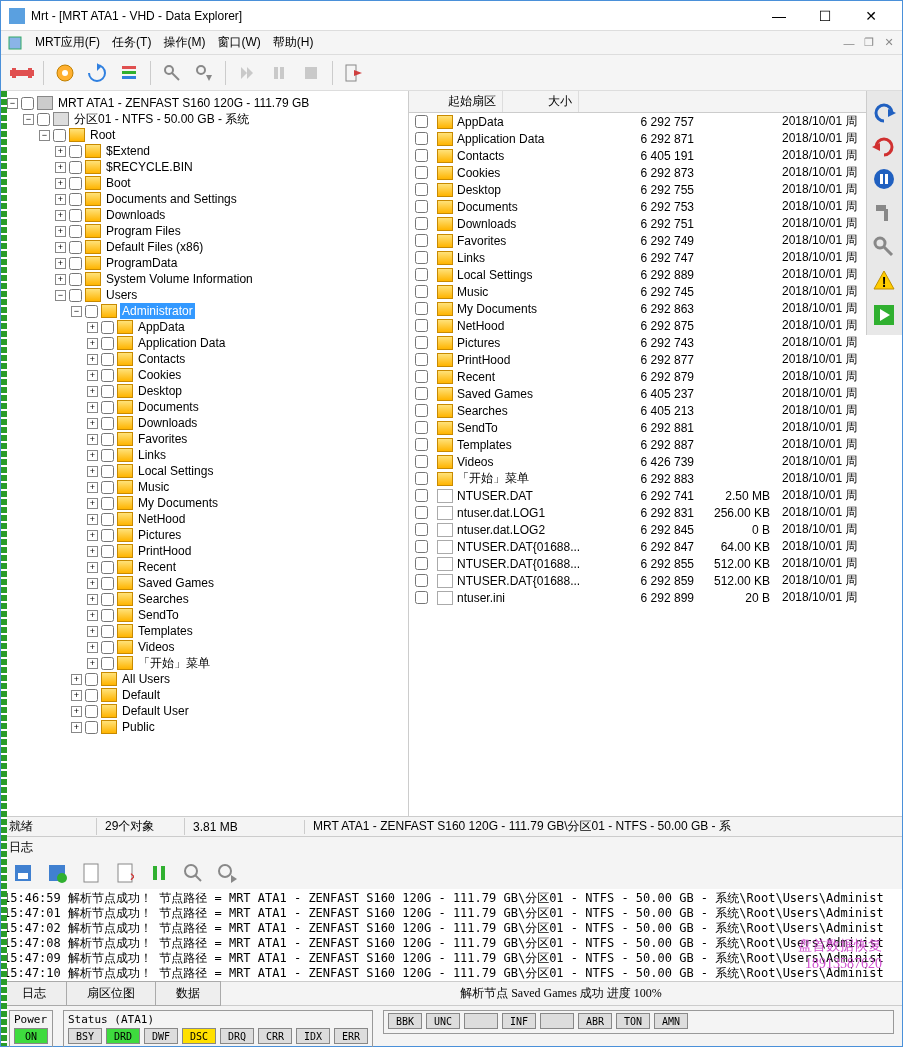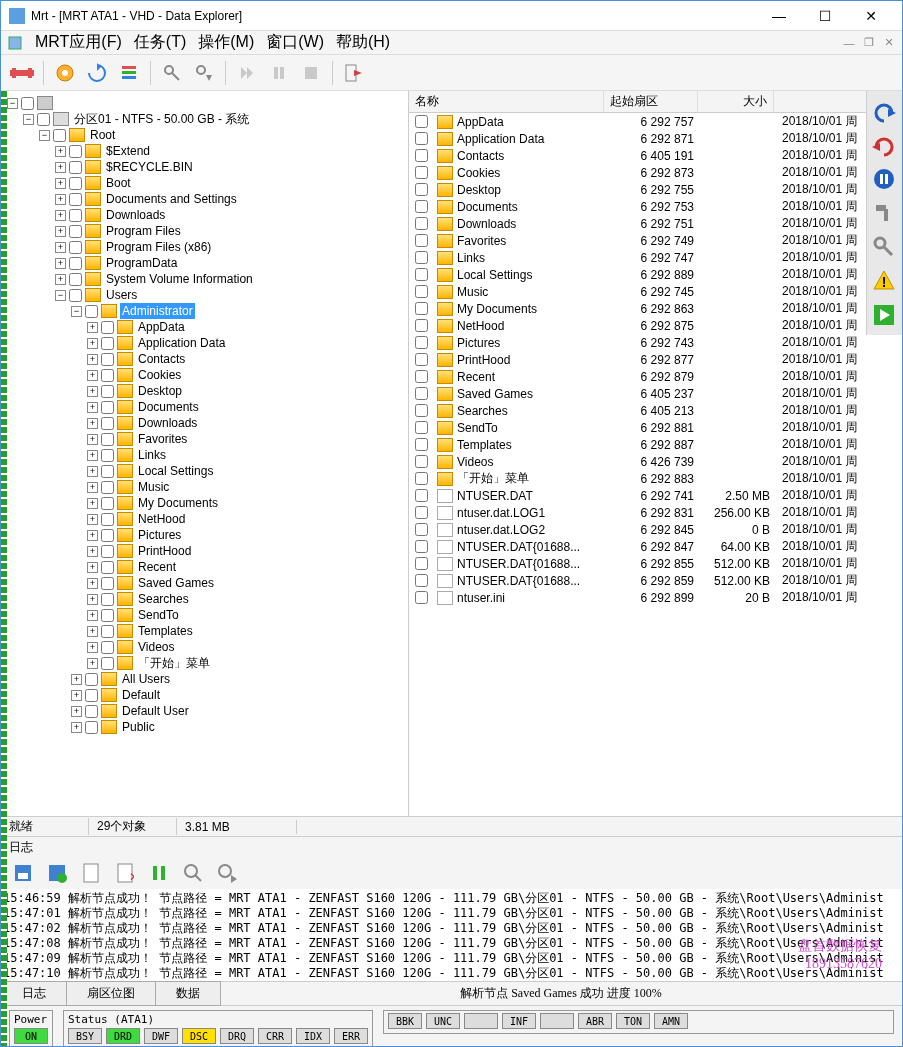--- a/index.html
+++ b/index.html
@@ -5,21 +5,21 @@
 * { box-sizing: border-box; margin: 0; padding: 0; }
 body { font-family: "Microsoft YaHei", "Segoe UI", Tahoma, sans-serif; font-size: 12px; background: #f0f0f0; overflow: hidden; width: 903px; height: 1047px; }
 .window { width: 903px; height: 1047px; background: #fff; border: 1px solid #4a90d9; display: flex; flex-direction: column; position: relative; }
 .titlebar { height: 30px; display: flex; align-items: center; padding: 0 8px; background: #fff; border-bottom: 1px solid #ddd; }
 .titlebar .icon { width: 16px; height: 16px; background: #5aa0e0; margin-right: 6px; }
 .titlebar .title { flex: 1; font-size: 12px; }
 .titlebar .winbtns { display: flex; }
 .titlebar .winbtn { width: 46px; height: 28px; display: flex; align-items: center; justify-content: center; font-size: 14px; cursor: pointer; }
 .menubar { height: 24px; display: flex; align-items: center; padding: 0 6px; background: #f5f5f5; border-bottom: 1px solid #ddd; }
 .menubar .ico { width: 16px; height: 16px; display: inline-block; margin-right: 6px; }
-.menubar .menuitem { padding: 2px 6px; cursor: pointer; font-size: 16px; }
+.menubar .menuitem { padding: 2px 6px; cursor: pointer; font-size: 12px; }
 .menubar .mdiwrap { margin-left: auto; display: flex; gap: 6px; }
 .menubar .mdib { width: 14px; height: 14px; display: flex; align-items: center; justify-content: center; color: #888; cursor: pointer; font-size: 11px; }
 .toolbar { height: 36px; display: flex; align-items: center; padding: 2px 6px; background: #f5f5f5; border-bottom: 1px solid #ddd; gap: 2px; }
 .toolbar .tbtn { width: 30px; height: 30px; display: flex; align-items: center; justify-content: center; border: 1px solid transparent; cursor: pointer; }
 .toolbar .sep { width: 1px; height: 24px; background: #ccc; margin: 0 4px; }
 .main { flex: 1; display: flex; min-height: 0; border-bottom: 1px solid #ccc; }
 .treepane { width: 408px; border-right: 1px solid #ccc; overflow: auto; padding: 4px 2px; background: #fff; }
 .tree ul { list-style: none; padding-left: 16px; }
 .tree > ul { padding-left: 4px; }
 .tree li { white-space: nowrap; }
@@ -165,20 +165,21 @@
 
   <div class="main">
     <div class="treepane">
       <div class="tree" id="tree">
           <ul>
             <li>
               <div class="node">
                 <span class="exp">−</span>
                 <input type="checkbox" class="cb" style="">
                 <span class="ico disk-ico"></span>
+                <span class="label">MRT ATA1 - ZENFAST S160 120G - 111.79 GB</span>
               </div>
               <ul>
                 <li>
                   <div class="node">
                     <span class="exp">−</span>
                     <input type="checkbox" class="cb" style="">
                     <span class="ico root-ico"></span>
                     <span class="label">分区01 - NTFS - 50.00 GB - 系统</span>
                   </div>
                   <ul>
@@ -236,21 +237,21 @@
                             <input type="checkbox" class="cb" style="">
                             <span class="ico folder-ico"></span>
                             <span class="label">Program Files</span>
                           </div>
                         </li>
                         <li>
                           <div class="node">
                             <span class="exp">+</span>
                             <input type="checkbox" class="cb" style="">
                             <span class="ico folder-ico"></span>
-                            <span class="label">Program Files (x86)</span>
+                            <span class="label">Default Files (x86)</span>
                           </div>
                         </li>
                         <li>
                           <div class="node">
                             <span class="exp">+</span>
                             <input type="checkbox" class="cb" style="">
                             <span class="ico folder-ico"></span>
                             <span class="label">ProgramData</span>
                           </div>
                         </li>
@@ -494,22 +495,21 @@
                     </li>
                   </ul>
                 </li>
               </ul>
             </li>
           </ul>
         </div>
     </div>
     <div class="listpane">
       <div class="listhdr">
-        <div class="col" style="width:195px">名称</div>
-        <div class="col" style="width:94px;text-align:left">起始扇区</div>
+        <div class="col" style="width:94px;text-align:right">起始扇区</div>
         <div class="col" style="width:76px;text-align:right">大小</div>
         <div class="col" style="flex:1"></div>
       </div>
       <div class="listbody" id="listbody">
           <div class="row">
             <input type="checkbox" class="cb" style="">
             <div class="cell c-name">
               <span class="ico folder-ico"></span>
               <span>AppData</span>
             </div>
@@ -841,23 +841,24 @@
       </div>
     <div class="sidebtn">
         <svg width="24" height="24">
           <rect x="2" y="2" width="20" height="20" fill="#30b030"></rect>
           <polygon points="8,6 18,12 8,18" fill="#fff"></polygon>
         </svg>
       </div>
   </div>
 
   <div class="status1">
-    <span class="sp" style="width:88px">就绪</span>
+    <span class="sp" style="width:96px">就绪</span>
     <span class="sp" style="width:88px">29个对象</span>
     <span class="sp" style="width:120px">3.81 MB</span>
+    <span class="sp" style="flex:1;border:none">MRT ATA1 - ZENFAST S160 120G - 111.79 GB\分区01 - NTFS - 50.00 GB - 系</span>
   </div>
 
   <div class="logarea">
     <div class="logtitle">日志</div>
     <div class="logtoolbar">
       <div class="logbtn">
           <svg width="20" height="20">
             <rect x="2" y="2" width="16" height="16" fill="#4080d0"></rect>
             <rect x="5" y="10" width="10" height="6" fill="#fff"></rect>
           </svg>

